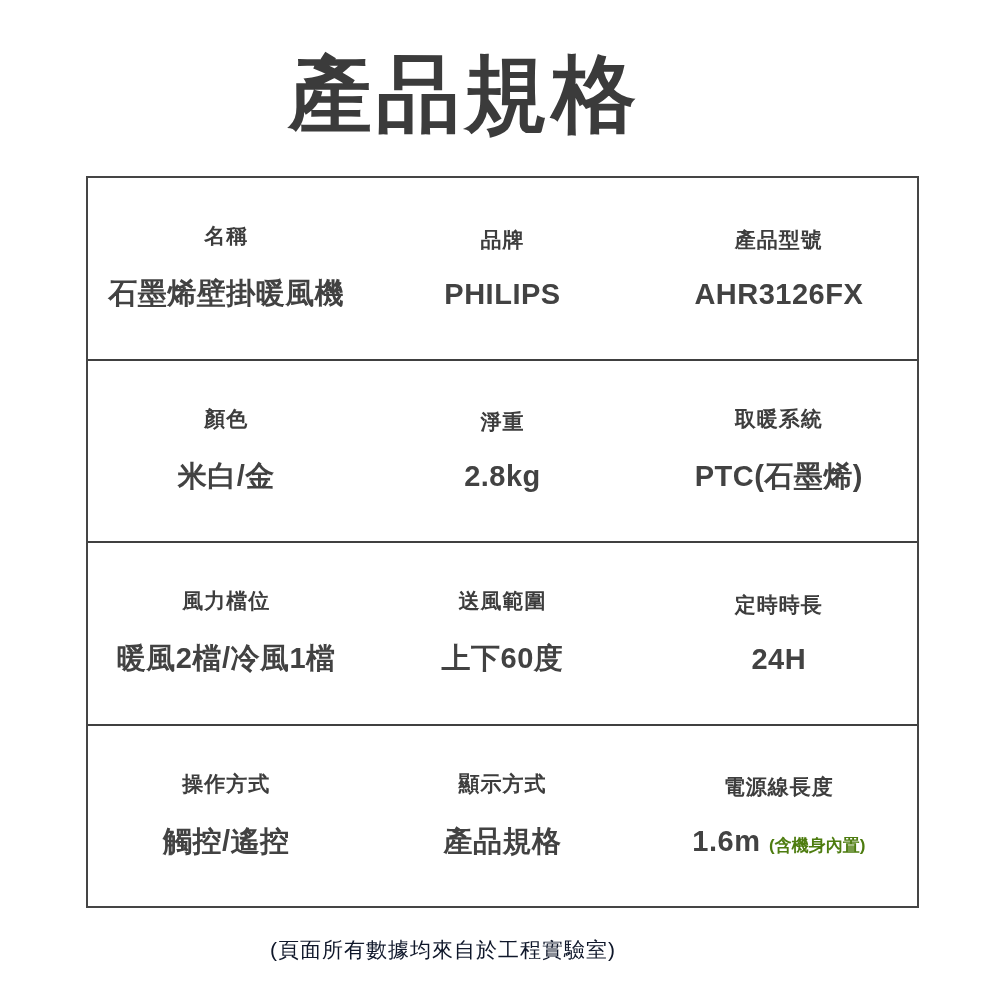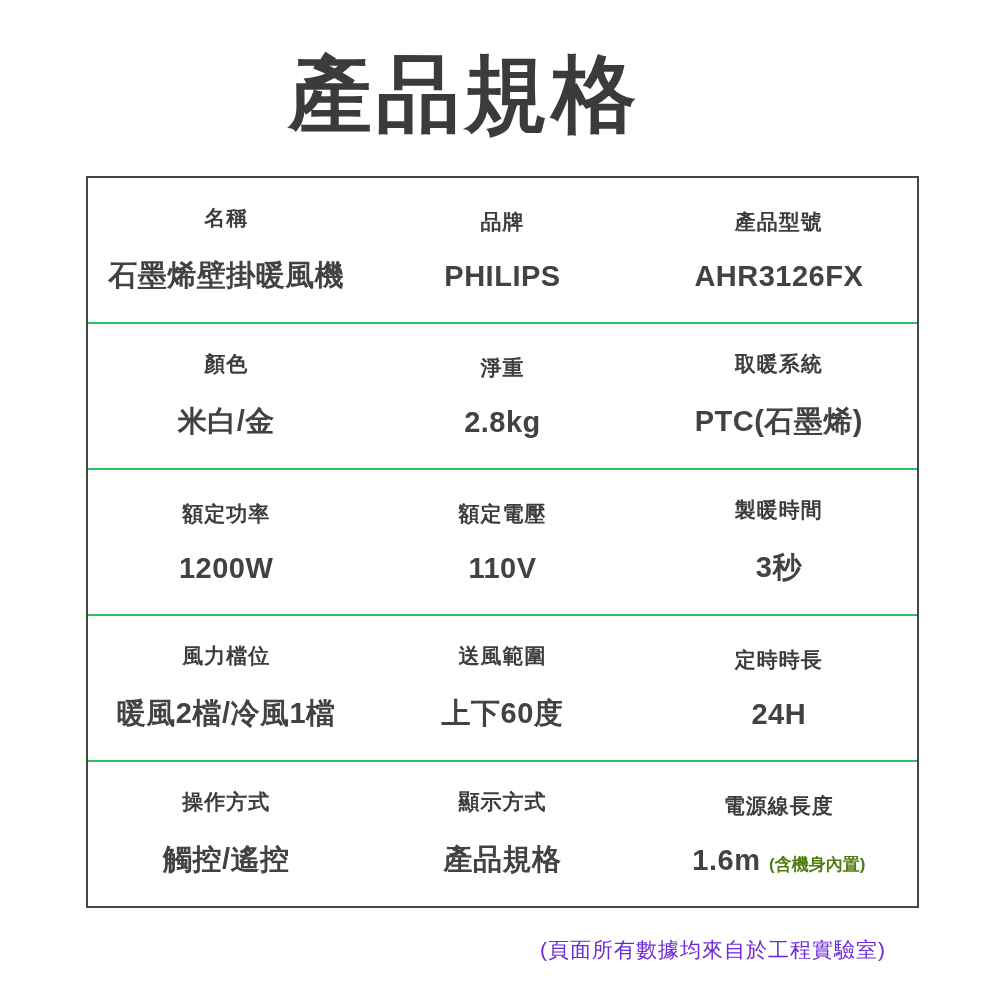--- a/index.html
+++ b/index.html
@@ -29,21 +29,21 @@
     display: flex;
     flex-direction: column;
     background: #ffffff;
   }
   .spec-row {
     flex: 1;
     display: grid;
     grid-template-columns: repeat(3, 1fr);
   }
   .spec-row + .spec-row {
-    border-top: 2px solid #22c55e;
+    border-top: 2px solid #404040;
   }
   .spec-cell {
     display: flex;
     flex-direction: column;
     align-items: center;
     justify-content: center;
     gap: 24px;
   }
   .spec-label {
     font-size: 21px;
@@ -60,24 +60,24 @@
   }
   .spec-value .suffix {
     font-size: 17px;
     color: #4d7c0f;
     letter-spacing: 0;
   }
   .footnote {
     position: absolute;
     top: 936px; left: 0;
     width: 886px;
-    text-align: right;
+    text-align: center;
     font-size: 21px;
     font-weight: 400;
-    color: #6d28d9;
+    color: #0f172a;
     letter-spacing: 1px;
   }
 </style>
 </head>
 <body>
 
 <h1 class="page-title">產品規格</h1>
 
 <div class="spec-table">
 
@@ -104,34 +104,20 @@
     <div class="spec-cell">
       <div class="spec-label">淨重</div>
       <div class="spec-value">2.8kg</div>
     </div>
     <div class="spec-cell">
       <div class="spec-label">取暖系統</div>
       <div class="spec-value">PTC(石墨烯)</div>
     </div>
   </div>
 
-  <div class="spec-row">
-    <div class="spec-cell">
-      <div class="spec-label">額定功率</div>
-      <div class="spec-value">1200W</div>
-    </div>
-    <div class="spec-cell">
-      <div class="spec-label">額定電壓</div>
-      <div class="spec-value">110V</div>
-    </div>
-    <div class="spec-cell">
-      <div class="spec-label">製暖時間</div>
-      <div class="spec-value">3秒</div>
-    </div>
-  </div>
 
   <div class="spec-row">
     <div class="spec-cell">
       <div class="spec-label">風力檔位</div>
       <div class="spec-value">暖風2檔/冷風1檔</div>
     </div>
     <div class="spec-cell">
       <div class="spec-label">送風範圍</div>
       <div class="spec-value">上下60度</div>
     </div>

